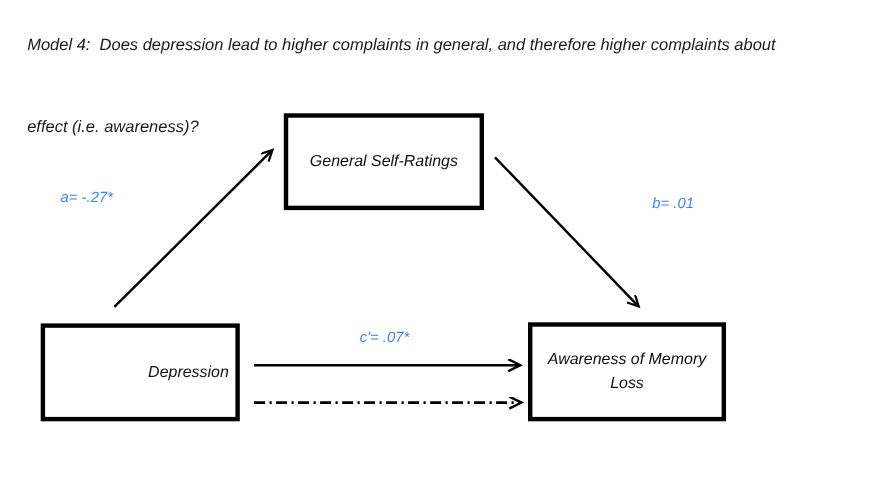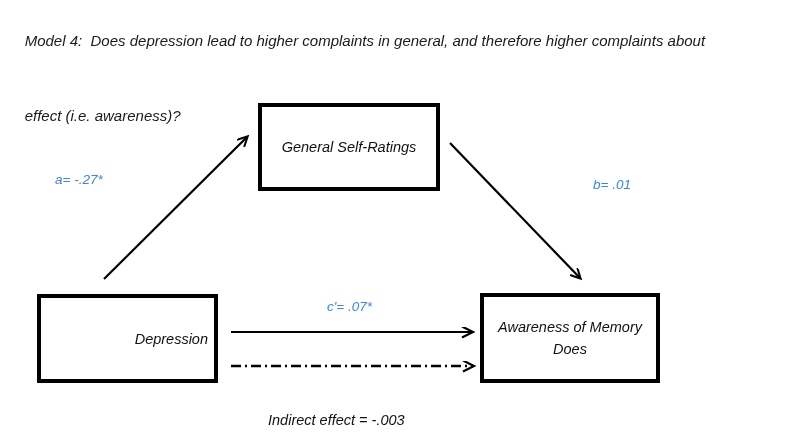--- a/index.html
+++ b/index.html
@@ -107,21 +107,20 @@
 
   <div class="node" id="node-mediator">
     <span>General Self-Ratings</span>
   </div>
 
   <div class="node" id="node-predictor">
     <span>Depression</span>
   </div>
 
   <div class="node" id="node-outcome">
-    <span>Awareness of Memory Does</span>
+    <span>Awareness of Memory Loss</span>
   </div>
 
   <div class="edge-label" id="label-a">a= -.27*</div>
   <div class="edge-label" id="label-b">b= .01</div>
   <div class="edge-label" id="label-cprime">c'= .07*</div>
-  <div id="label-indirect">Indirect effect = -.003</div>
 
 </div>
 
 </body></html>

